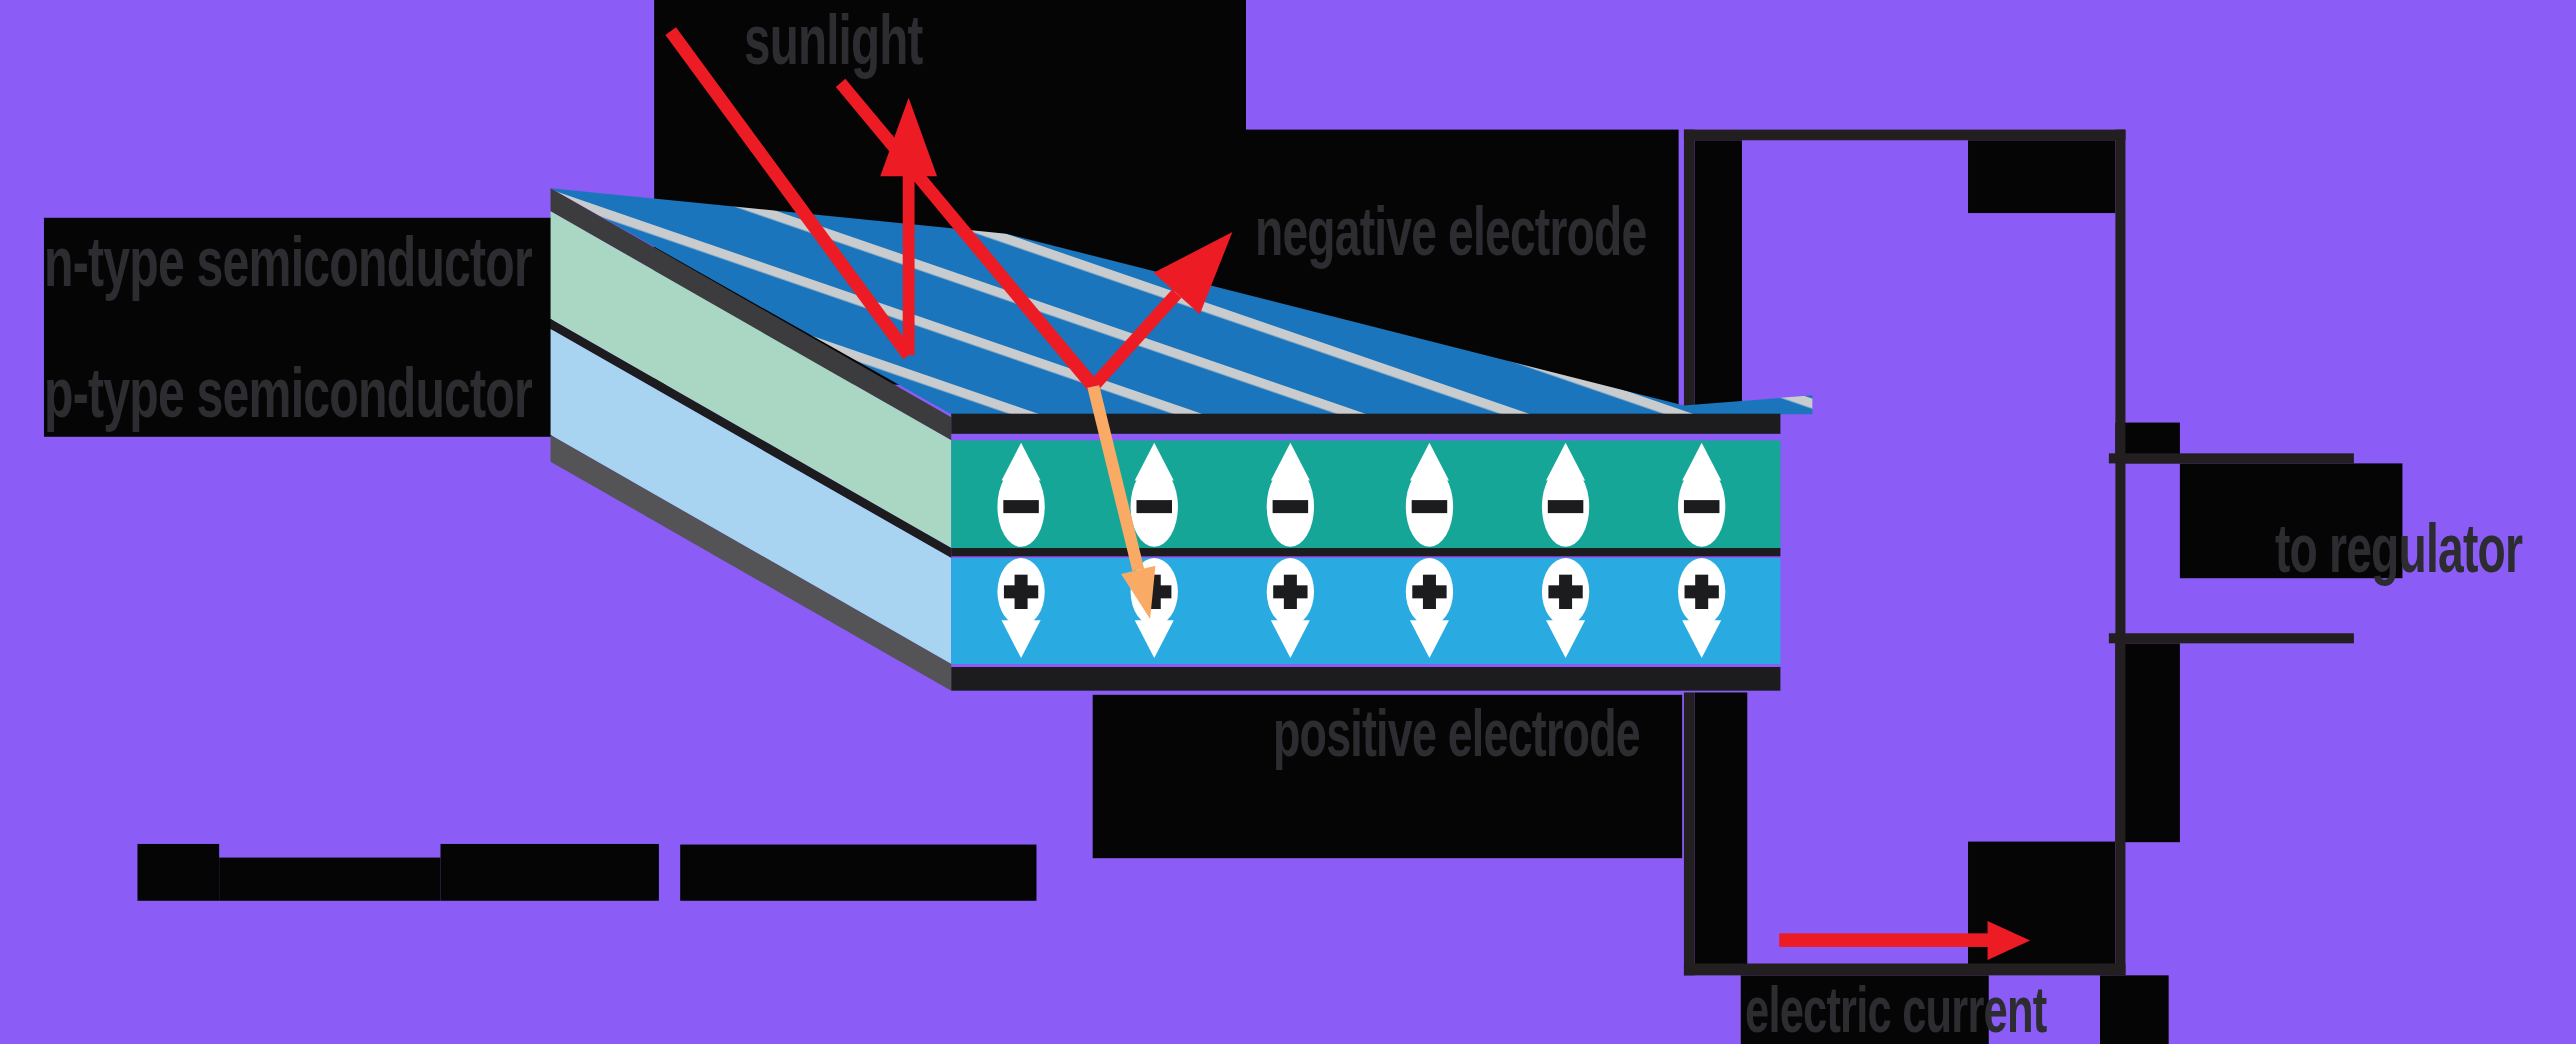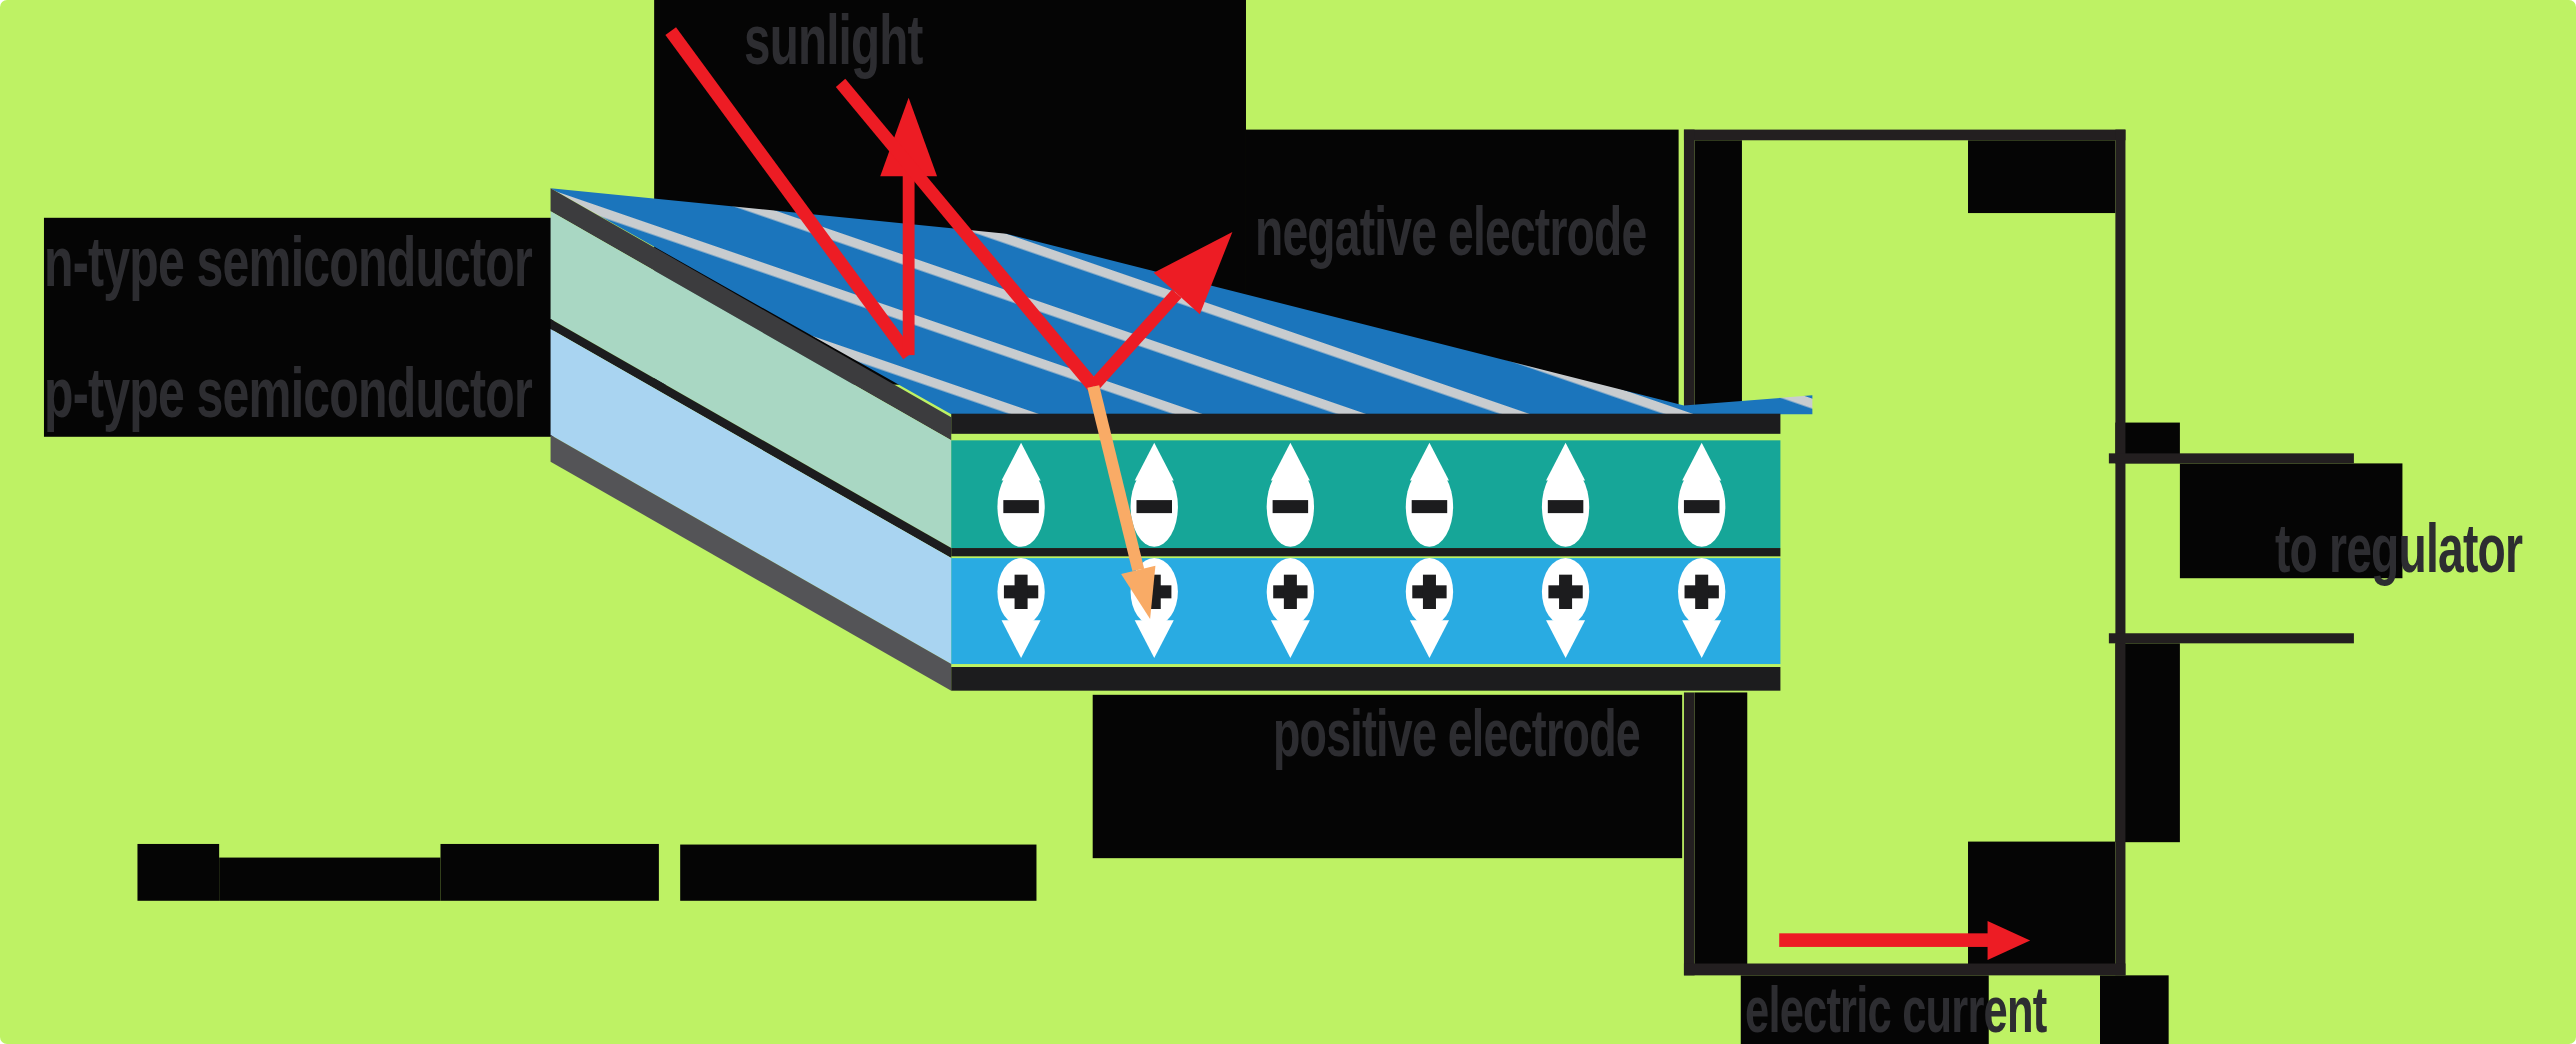--- a/index.html
+++ b/index.html
@@ -1,17 +1,17 @@
 <!DOCTYPE html>
 <html style="font-size:9.5px"><head>
 <meta charset="utf-8">
 <style>
   html,body{margin:0;padding:0;background:#ffffff;}
-  #stage{position:relative;width:2576px;height:1044px;background:#bef264;overflow:hidden;
-         font-family:"Liberation Sans",sans-serif;border-radius:7px;}
+  #stage{position:relative;width:2576px;height:1044px;background:#8b5cf6;overflow:hidden;
+         font-family:"Liberation Sans",sans-serif;}
   #art{position:absolute;left:0;top:0;}
   .lbl{position:absolute;color:#2d2d31;font-weight:700;line-height:1;white-space:nowrap;
        transform-origin:0 0;transform:scaleX(0.68);letter-spacing:-1.2px;}
   .lbl.s118{font-size:70px;}
   .lbl.s120{font-size:71px;}
   .lbl.s115{font-size:68px;}
   .lbl.s112{font-size:66px;}
   .lbl.s108{font-size:64px;}
 </style>
 </head>

